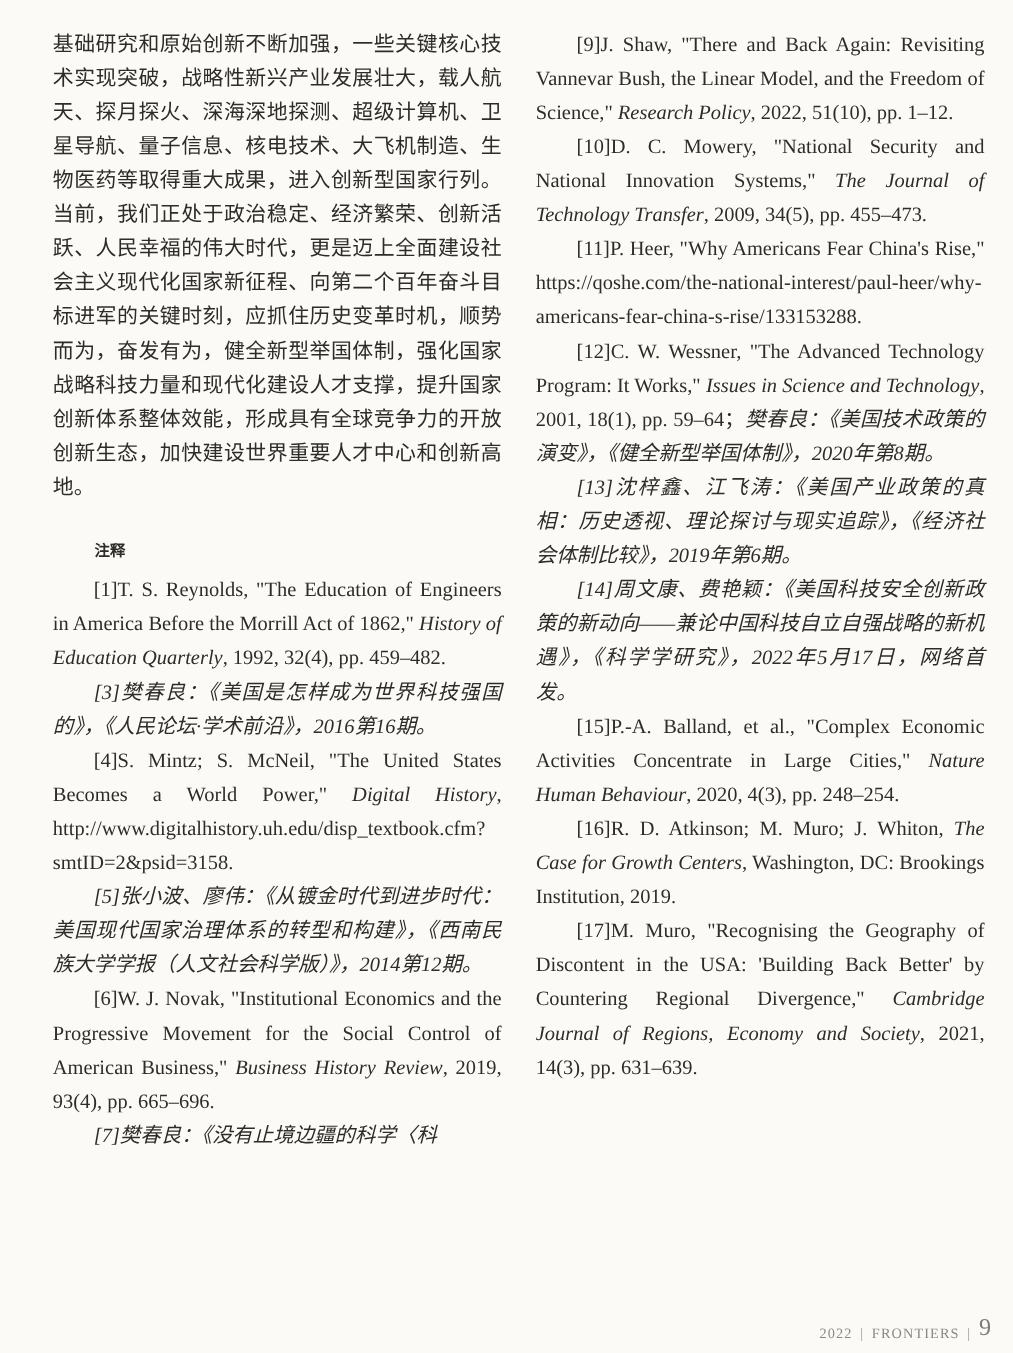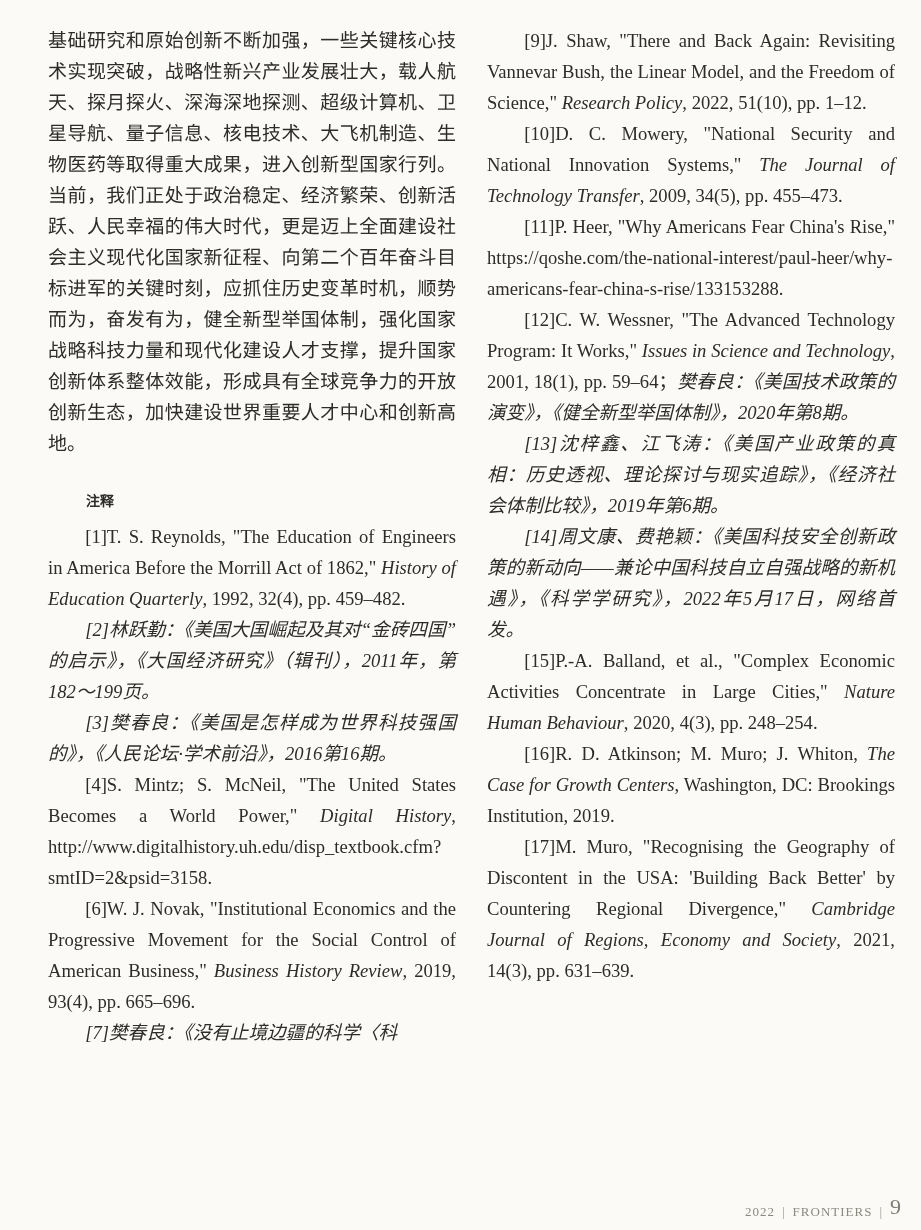--- a/index.html
+++ b/index.html
@@ -49,23 +49,23 @@
 </head>
 <body style="background: rgb(251, 250, 247); color: rgb(46, 44, 42);">
 
 <div class="page">
   <div class="columns">
     <div class="col">
       <p class="intro">基础研究和原始创新不断加强，一些关键核心技术实现突破，战略性新兴产业发展壮大，载人航天、探月探火、深海深地探测、超级计算机、卫星导航、量子信息、核电技术、大飞机制造、生物医药等取得重大成果，进入创新型国家行列。当前，我们正处于政治稳定、经济繁荣、创新活跃、人民幸福的伟大时代，更是迈上全面建设社会主义现代化国家新征程、向第二个百年奋斗目标进军的关键时刻，应抓住历史变革时机，顺势而为，奋发有为，健全新型举国体制，强化国家战略科技力量和现代化建设人才支撑，提升国家创新体系整体效能，形成具有全球竞争力的开放创新生态，加快建设世界重要人才中心和创新高地。</p>
       <p class="notes-heading">注释</p>
       <div id="refs-left">
           <p class="ref"><span>[1]T. S. Reynolds, "The Education of Engineers in America Before the Morrill Act of 1862," </span><span class="italic">History of Education Quarterly</span><span>, 1992, 32(4), pp. 459–482.</span></p>
-          <p class="ref"><span class="kai">[2]林跃勤：《美国大国崛起及其对“金砖四国”的启示》，《大国经济研究》（辑刊），2011年，第182～199页。</span></p>
           <p class="ref"><span class="kai">[3]樊春良：《美国是怎样成为世界科技强国的》，《人民论坛·学术前沿》，2016第16期。</span></p>
           <p class="ref"><span>[4]S. Mintz; S. McNeil, "The United States Becomes a World Power," </span><span class="italic">Digital History</span><span>, http://www.digitalhistory.uh.edu/disp_textbook.cfm?smtID=2&amp;psid=3158.</span></p>
+          <p class="ref"><span class="kai">[5]张小波、廖伟：《从镀金时代到进步时代：美国现代国家治理体系的转型和构建》，《西南民族大学学报（人文社会科学版）》，2014第12期。</span></p>
           <p class="ref"><span>[6]W. J. Novak, "Institutional Economics and the Progressive Movement for the Social Control of American Business," </span><span class="italic">Business History Review</span><span>, 2019, 93(4), pp. 665–696.</span></p>
           <p class="ref"><span class="kai">[7]樊春良：《没有止境边疆的科学〈科</span></p>
         </div>
     </div>
     <div class="col">
       <div id="refs-right">
           <p class="ref"><span>[9]J. Shaw, "There and Back Again: Revisiting Vannevar Bush, the Linear Model, and the Freedom of Science," </span><span class="italic">Research Policy</span><span>, 2022, 51(10), pp. 1–12.</span></p>
           <p class="ref"><span>[10]D. C. Mowery, "National Security and National Innovation Systems," </span><span class="italic">The Journal of Technology Transfer</span><span>, 2009, 34(5), pp. 455–473.</span></p>
           <p class="ref"><span>[11]P. Heer, "Why Americans Fear China's Rise," https://qoshe.com/the-national-interest/paul-heer/why-americans-fear-china-s-rise/133153288.</span></p>
           <p class="ref"><span>[12]C. W. Wessner, "The Advanced Technology Program: It Works," </span><span class="italic">Issues in Science and Technology</span><span>, 2001, 18(1), pp. 59–64；</span><span class="kai">樊春良：《美国技术政策的演变》，《健全新型举国体制》，2020年第8期。</span></p>

